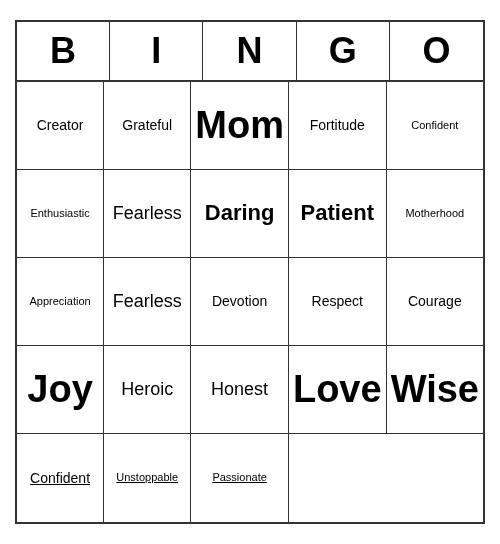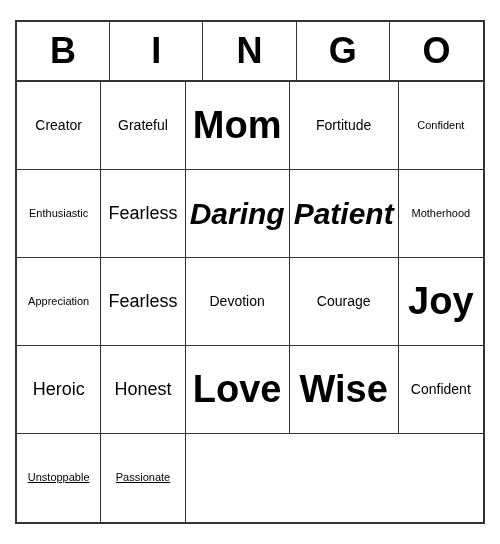--- a/index.html
+++ b/index.html
@@ -79,23 +79,22 @@
 
     .size-medium {
       font-size: 14px;
     }
 
     .size-large {
       font-size: 18px;
     }
 
     .size-xlarge {
-      font-size: 30px;
+      font-size: 22px;
       font-weight: bold;
-      font-style: italic;
     }
 
     .size-xxlarge {
       font-size: 38px;
       font-weight: bold;
     }
   </style>
 </head>
 <body>
 
@@ -141,20 +140,23 @@
       <div class="bingo-cell">
         <span class="size-small">Appreciation</span>
       </div>
       <div class="bingo-cell">
         <span class="size-large">Fearless</span>
       </div>
       <div class="bingo-cell">
         <span class="size-medium">Devotion</span>
       </div>
       <div class="bingo-cell">
+        <span class="size-medium">Respect</span>
+      </div>
+      <div class="bingo-cell">
         <span class="size-medium">Courage</span>
       </div>
       <div class="bingo-cell">
         <span class="size-xxlarge">Joy</span>
       </div>
       <div class="bingo-cell">
         <span class="size-large">Heroic</span>
       </div>
       <div class="bingo-cell">
         <span class="size-large">Honest</span>

